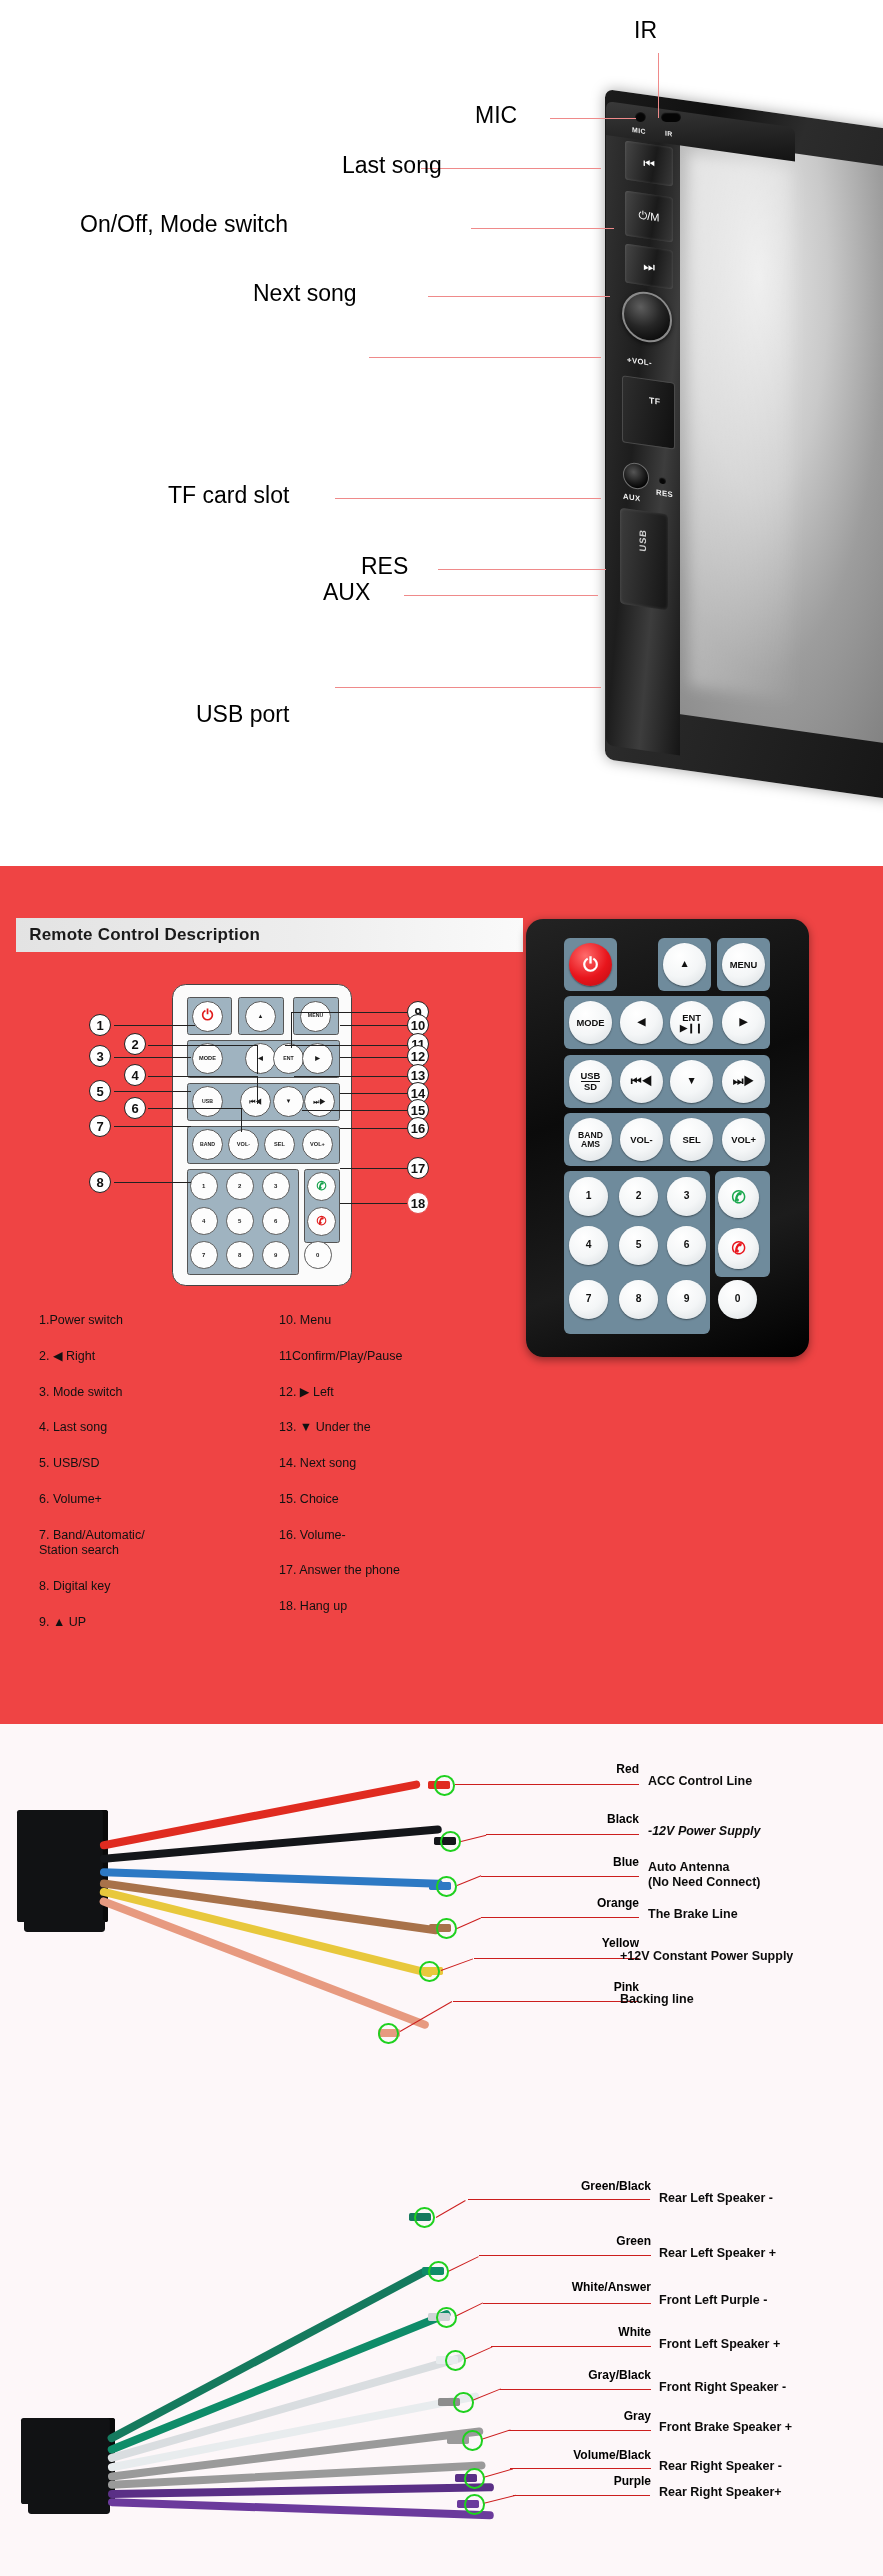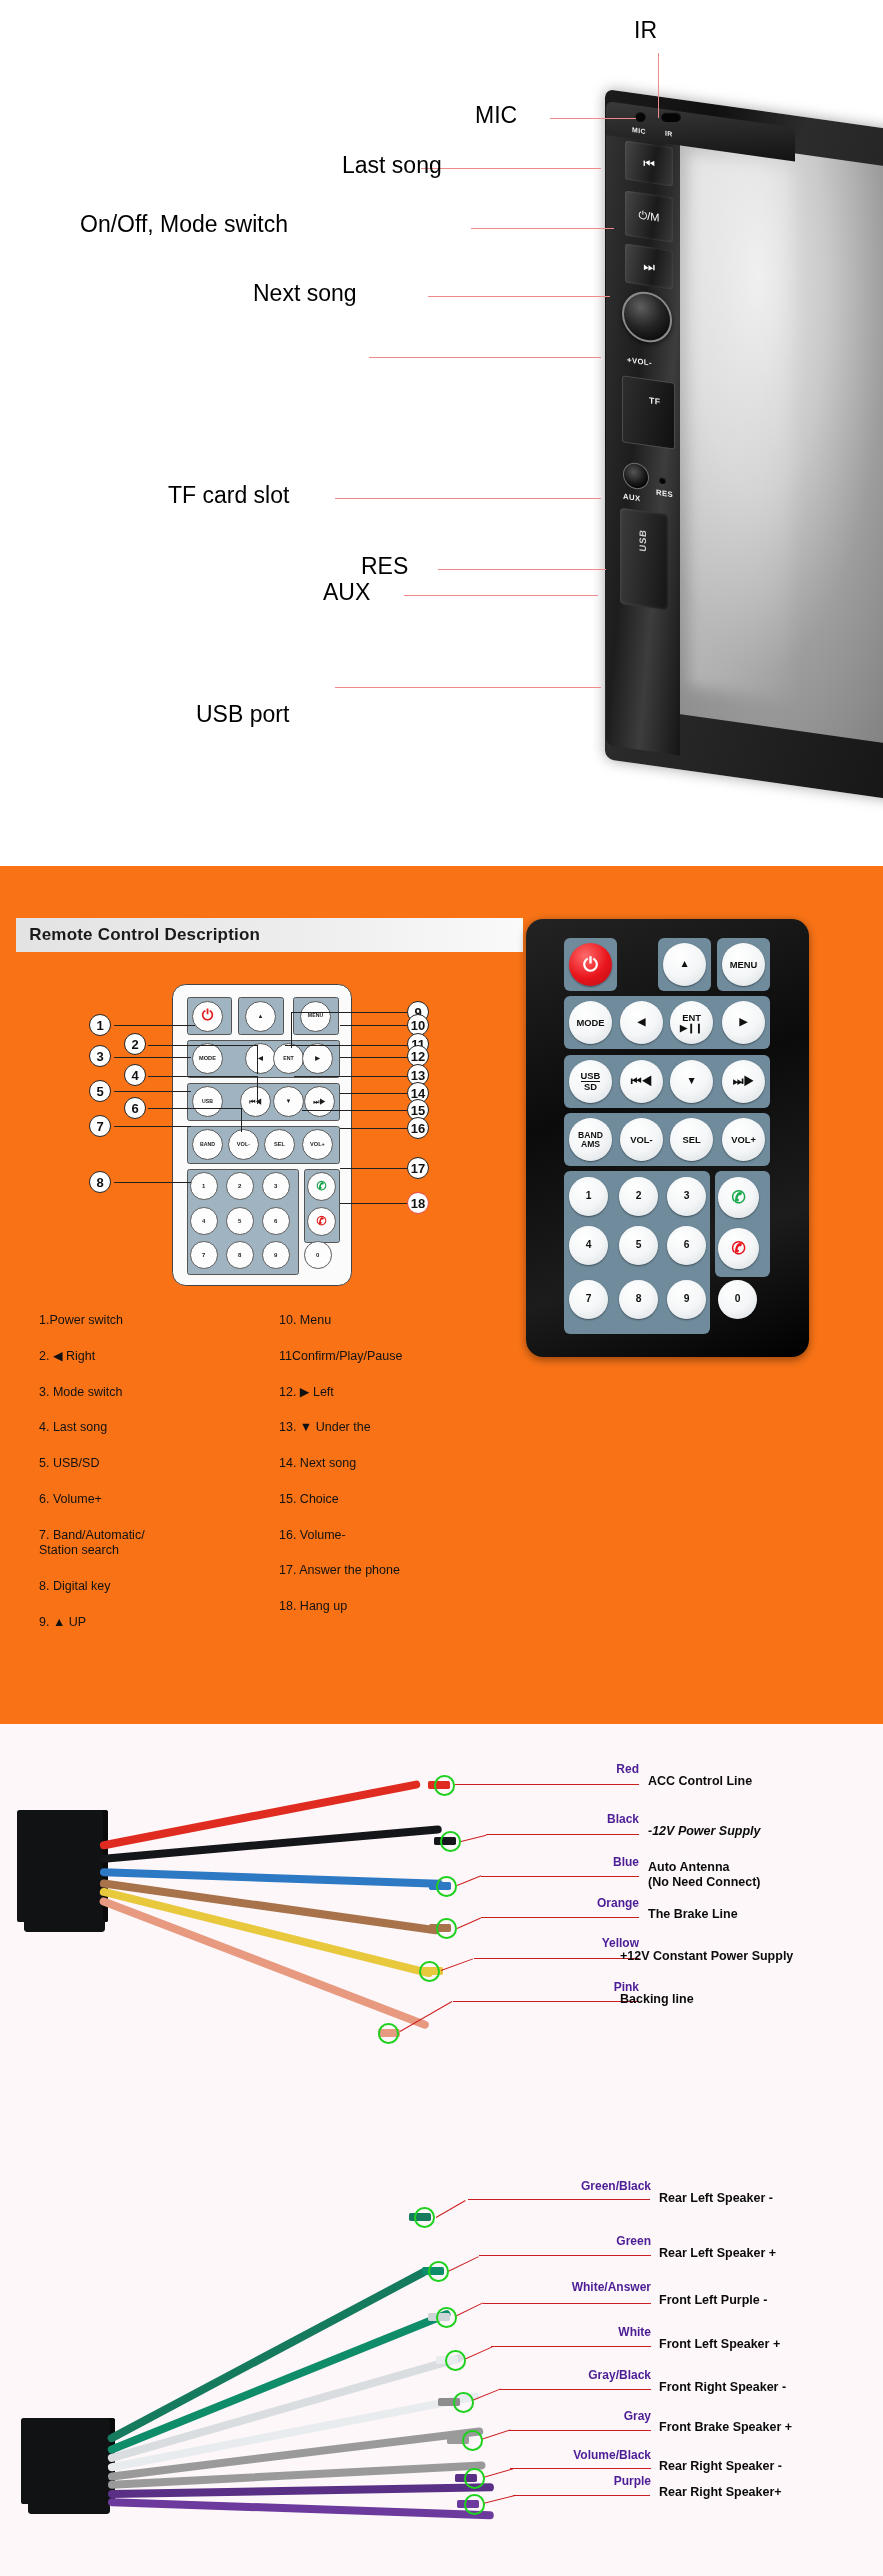--- a/index.html
+++ b/index.html
@@ -170,21 +170,21 @@
     position: absolute;
     width: 0;
     border-left: 1.7px solid #ef8a8a;
   }
 
   
   .sec-remote {
     position: absolute;
     left: 0; top: 866px;
     width: 884px; height: 859px;
-    background: #f97316;
+    background: #ef4444;
   }
   .remote-header {
     position: absolute;
     left: 15.5px; top: 52px;
     width: 507px; height: 34px;
     background: linear-gradient(90deg,#e3e3e3 0%, #ededed 55%, #fafafa 100%);
   }
   .remote-header span {
     display: block;
     padding: 6.9px 0 0 13.7px;
@@ -355,21 +355,21 @@
   }
   .wlead {
     position: absolute;
     height: 0;
     border-top: 1.5px solid #cc1e1e;
     transform-origin: left center;
     z-index: 3;
   }
   .wcolor {
     position: absolute;
-    color: #4c1d95;
+    color: #000000;
     font-size: 12px;
     font-weight: bold;
     text-align: right;
     z-index: 5;
   }
   .wdesc {
     position: absolute;
     color: #0b0b0b;
     font-size: 12.5px;
     font-weight: bold;

